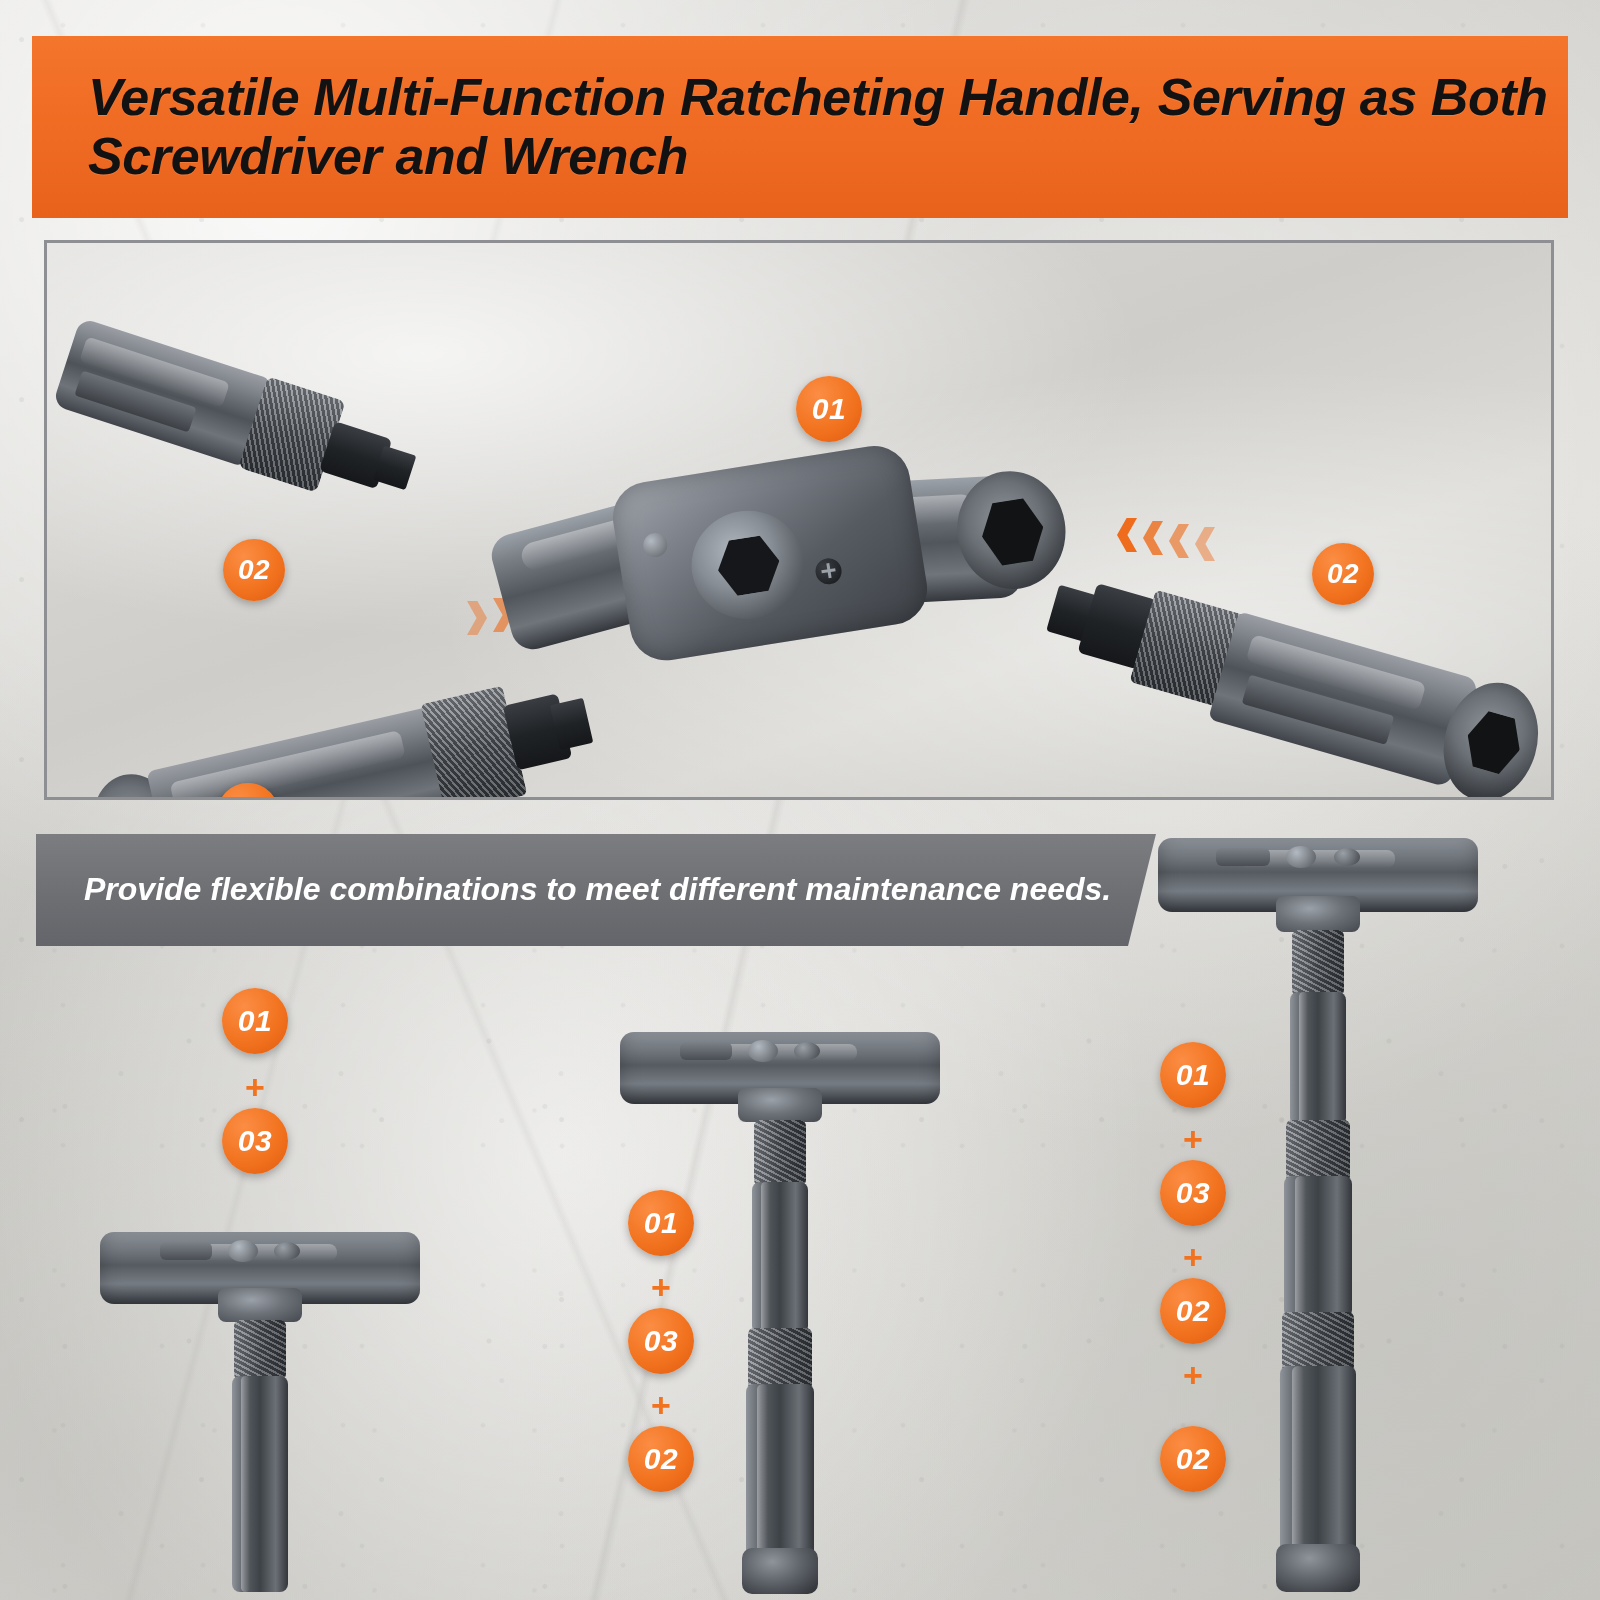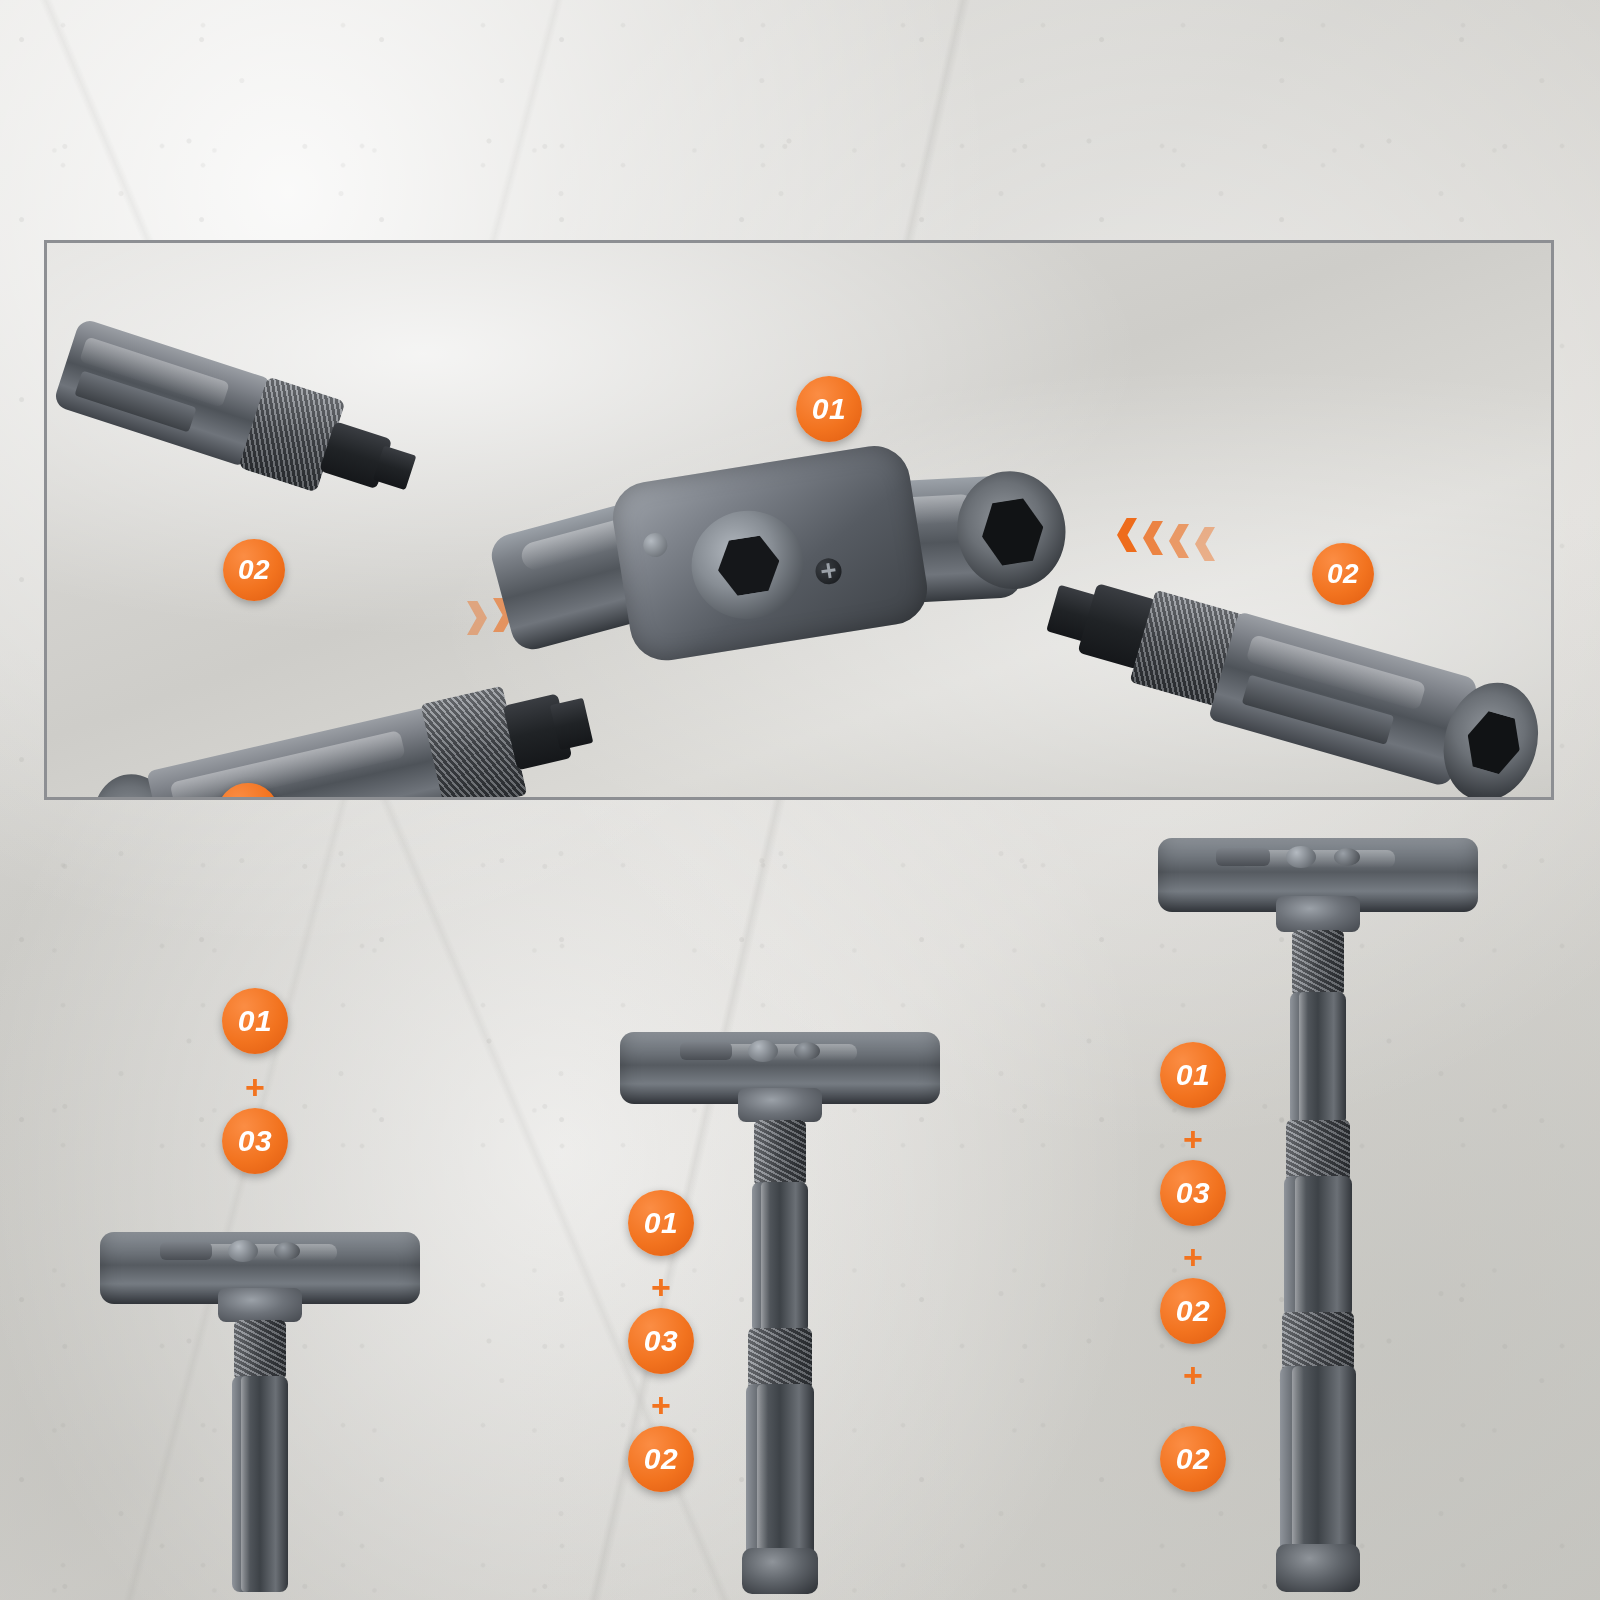--- a/index.html
+++ b/index.html
@@ -234,20 +234,23 @@
 </style>
 </head>
 <body>
 
 <div id="page">
 
   <div class="bg-base"></div>
   <div class="bg-noise"></div>
   <div class="bg-cracks"></div>
 
+  <div class="header">
+    <h1>Versatile Multi-Function Ratcheting Handle, Serving as Both Screwdriver and Wrench</h1>
+  </div>
 
   <div class="panel-top">
     <div class="inner-tex"></div>
 
     <div class="tool" style="left:18px; top:48px; width:380px; height:150px; transform:rotate(18deg); transform-origin: left center;">
       <div class="metal" style="position:absolute; left:0; top:24px; width:200px; height:92px; border-radius:14px 8px 8px 14px;"></div>
       <div style="position:absolute; left:12px; top:40px; width:150px; height:26px; border-radius:6px; background:linear-gradient(180deg,rgba(255,255,255,.30),rgba(255,255,255,.02));"></div>
       <div style="position:absolute;left:18px;top:74px;width:120px;height:26px;border-radius:4px;background:linear-gradient(180deg,#6d7279,#3d4146);"></div>
       <div class="knurl" style="position:absolute; left:196px; top:22px; width:82px; height:96px; border-radius:8px;"></div>
       <div class="darktip" style="position:absolute; left:274px; top:44px; width:60px; height:52px; border-radius:6px;"></div>
@@ -335,20 +338,23 @@
       <div style="position:absolute; left:200px; top:34px; width:180px; height:28px; border-radius:8px; background:linear-gradient(180deg,rgba(255,255,255,.32),rgba(255,255,255,.02));"></div>
       <div style="position:absolute;left:208px;top:74px;width:150px;height:30px;border-radius:4px;background:linear-gradient(180deg,#6d7279,#3d4146);"></div>
       <div class="hexmouth" style="position:absolute; left:412px; top:12px; width:92px; height:120px;"></div>
       <div class="hexhole" style="position:absolute; left:434px; top:40px; width:54px; height:64px;"></div>
     </div>
     <div class="badge" style="left:1265px; top:300px; width:62px; height:62px; font-size:28px;">
       <span>02</span>
     </div>
   </div>
 
+  <div class="subtitle-bar">
+    <p>Provide flexible combinations to meet different maintenance needs.</p>
+  </div>
 
   <div>
     <div class="badge" style="left:222px; top:988px; width:66px; height:66px; font-size:30px;">
       <span>01</span>
     </div>
     <div class="plus" style="left:222px; top:1068px; width:66px; font-size:34px;">
       <span>+</span>
     </div>
     <div class="badge" style="left:222px; top:1108px; width:66px; height:66px; font-size:30px;">
       <span>03</span>

